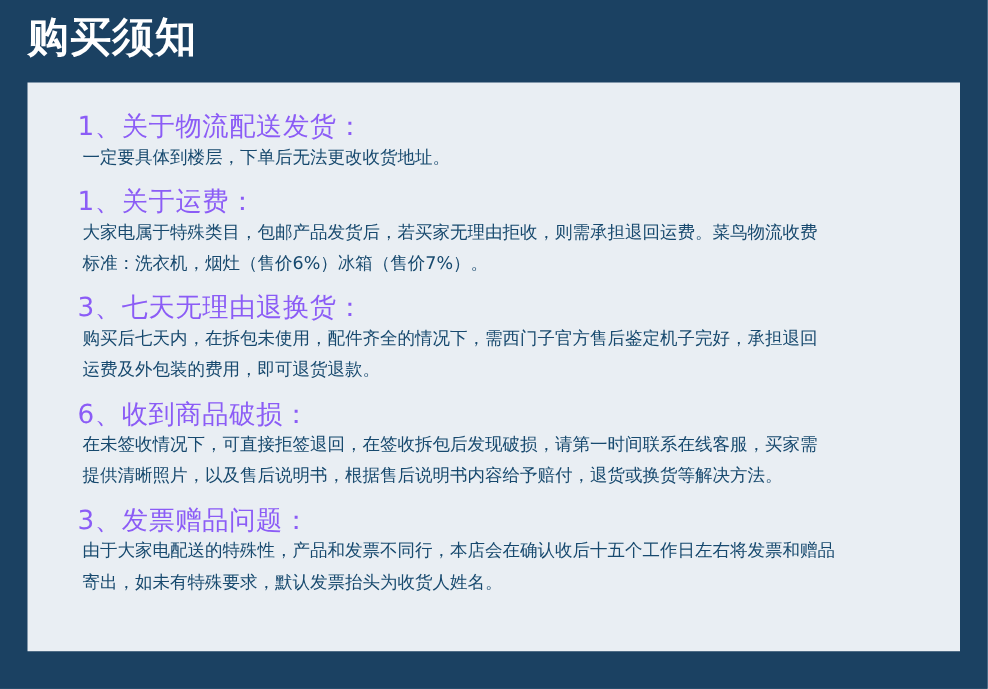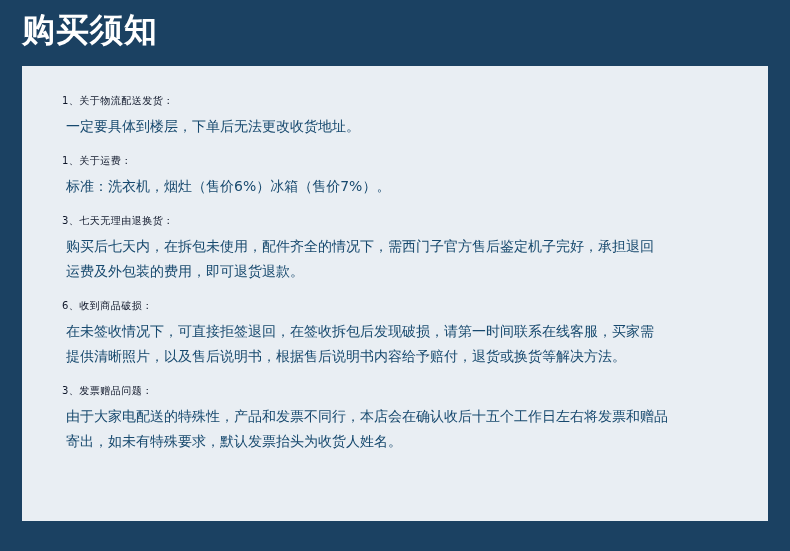--- a/index.html
+++ b/index.html
@@ -45,22 +45,22 @@
     width: 746px;
     height: 455px;
     background: #e9eef3;
     box-sizing: border-box;
     padding: 22px 26px 10px 26px;
   }
   .section {
     margin-bottom: 9px;
   }
   .section-head {
-    font-size: 10px;
-    color: #0f172a;
+    font-size: 21px;
+    color: #8b5cf6;
     line-height: 26px;
     letter-spacing: 0.5px;
     white-space: nowrap;
     padding-left: 14px;
   }
   .section-body {
     font-size: 14px;
     color: #17496e;
     line-height: 25px;
     padding-left: 18px;
@@ -85,20 +85,21 @@
     <div class="section">
       <div class="section-head">1、关于物流配送发货：</div>
       <div class="section-body">
         <p>一定要具体到楼层，下单后无法更改收货地址。</p>
       </div>
     </div>
 
     <div class="section">
       <div class="section-head">1、关于运费：</div>
       <div class="section-body">
+        <p>大家电属于特殊类目，包邮产品发货后，若买家无理由拒收，则需承担退回运费。菜鸟物流收费</p>
         <p>标准：洗衣机，烟灶（售价6%）冰箱（售价7%）。</p>
       </div>
     </div>
 
     <div class="section">
       <div class="section-head">3、七天无理由退换货：</div>
       <div class="section-body">
         <p>购买后七天内，在拆包未使用，配件齐全的情况下，需西门子官方售后鉴定机子完好，承担退回</p>
         <p>运费及外包装的费用，即可退货退款。</p>
       </div>

